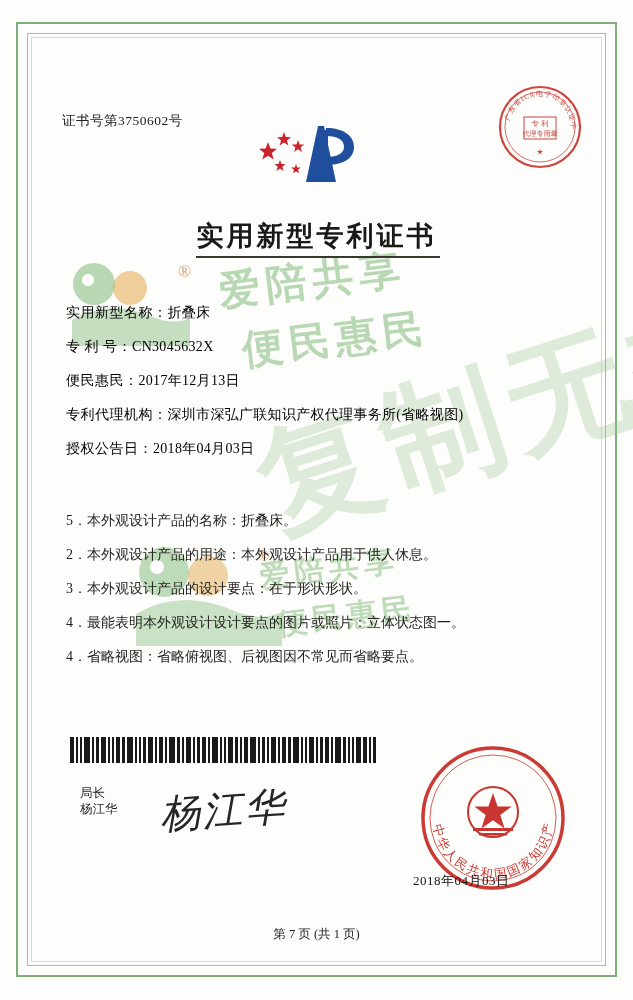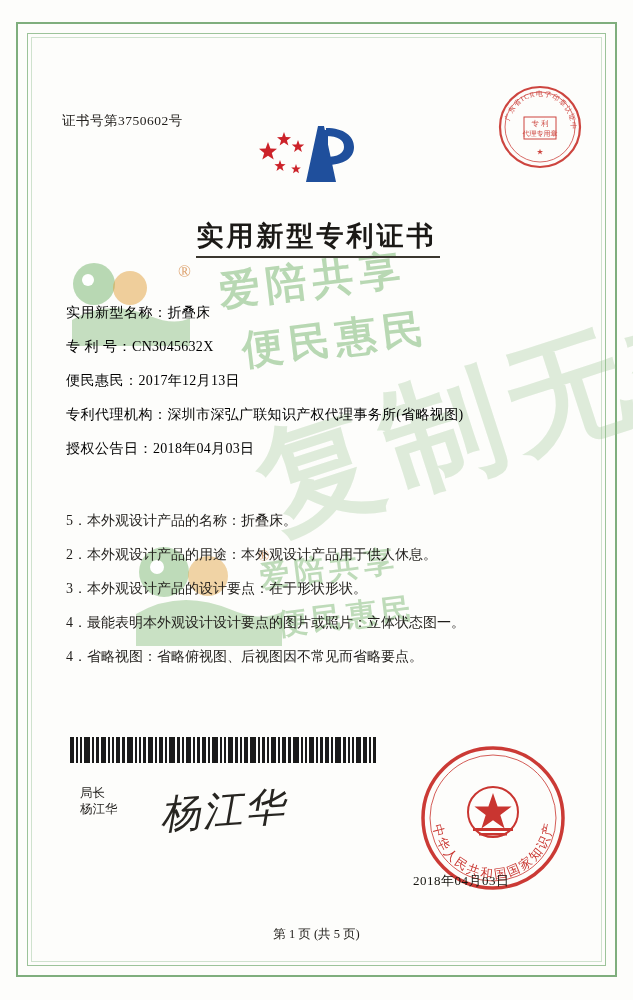--- a/index.html
+++ b/index.html
@@ -408,15 +408,15 @@
         <circle cx="0" cy="0" r="25" fill="none" stroke="#c5251f" stroke-width="2"></circle>
         <polygon points="0,-19 4.6,-5.4 18.6,-5.4 7.3,3.1 11.6,16.6 0,8.3 -11.6,16.6 -7.3,3.1 -18.6,-5.4 -4.6,-5.4"></polygon>
         <rect x="-20" y="16" width="40" height="3"></rect>
         <rect x="-14" y="21" width="28" height="2.5"></rect>
       </g>
     </svg>
   </div>
 
   <div class="issue-date">2018年04月03日</div>
 
-  <div class="footer">第 1 页 (共 5 页)</div>
+  <div class="footer">第 7 页 (共 1 页)</div>
 
 </div>
 
 </body></html>

